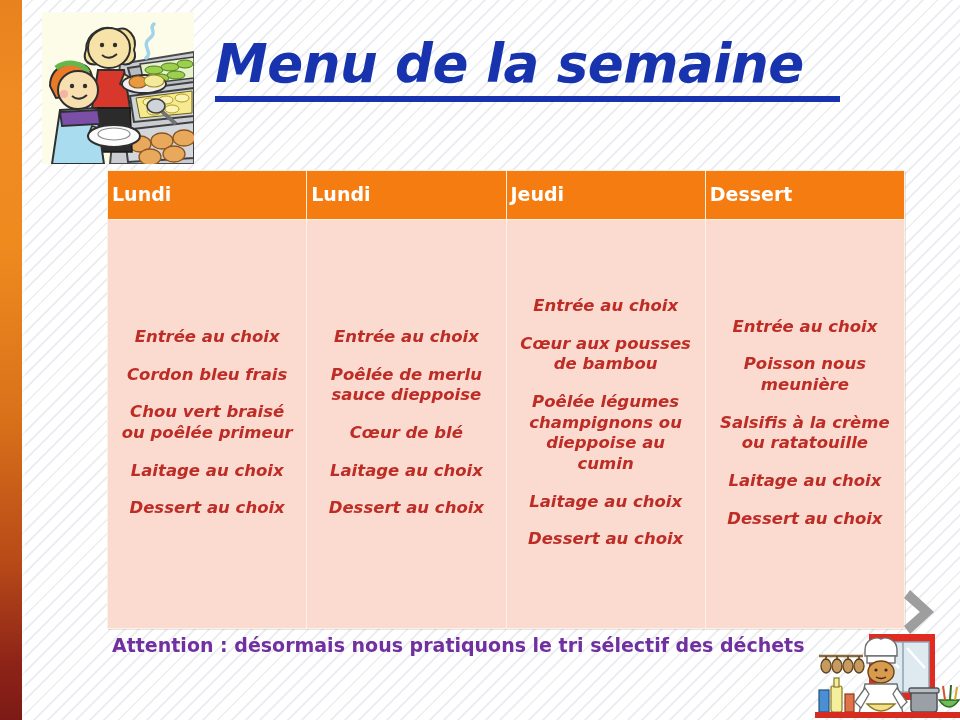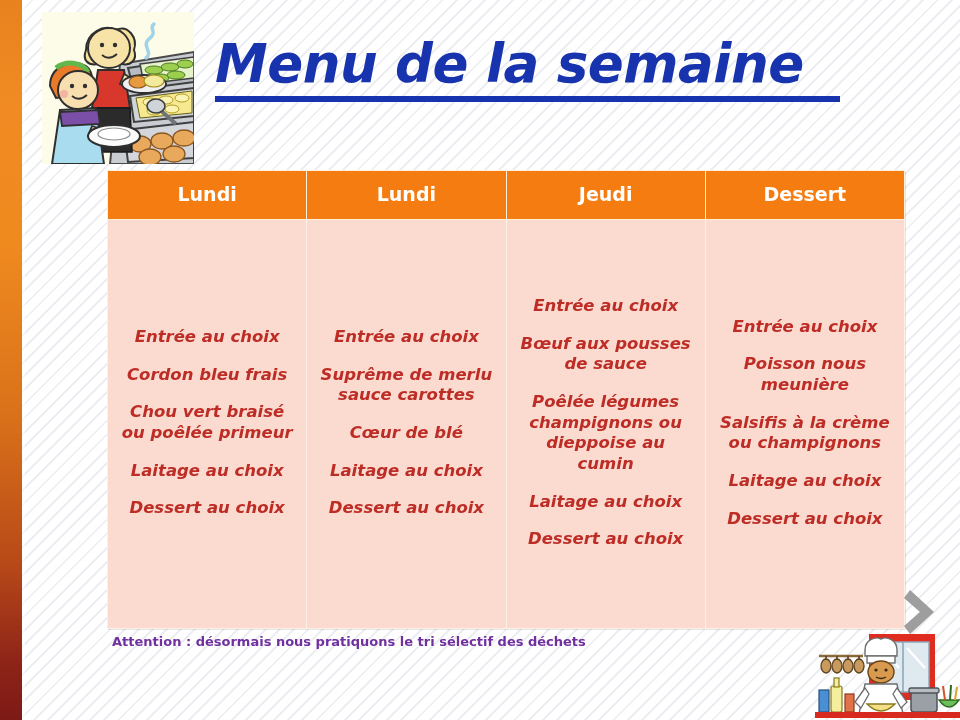--- a/index.html
+++ b/index.html
@@ -94,21 +94,21 @@
     border-collapse: collapse;
     table-layout: fixed;
     box-shadow: 1px 1px 0 rgba(0,0,0,0.10);
   }
   #menu-table th {
     background: #f57c10;
     color: #ffffff;
     font-family: "DejaVu Sans", sans-serif;
     font-size: 19px;
     font-weight: bold;
-    text-align: center;
+    text-align: left;
     padding: 10px 4px 12px 4px;
     border: 1px solid #fdf0dd;
     height: 26px;
     vertical-align: middle;
   }
   #menu-table td {
     background: #fbdad0;
     border: 1px solid #fdf0e6;
     vertical-align: middle;
     text-align: center;
@@ -129,21 +129,21 @@
     line-height: 1.25;
     margin: 0 0 17px 0;
   }
   .dish-list li:last-child { margin-bottom: 0; }
 
   
   #footer-note {
     position: absolute;
     left: 112px; top: 634px;
     font-family: "DejaVu Sans", sans-serif;
-    font-size: 13px;
+    font-size: 19px;
     font-weight: bold;
     color: #7030a0;
     white-space: nowrap;
   }
 
   
   #chevron-deco {
     position: absolute;
     right: 18px; bottom: 84px;
     width: 40px; height: 48px;
@@ -254,40 +254,40 @@
             <li>Entrée au choix</li>
             <li>Cordon bleu frais</li>
             <li>Chou vert braisé ou poêlée primeur</li>
             <li>Laitage au choix</li>
             <li>Dessert au choix</li>
           </ul>
         </td>
         <td>
           <ul class="dish-list">
             <li>Entrée au choix</li>
-            <li>Suprême de merlu sauce carottes</li>
+            <li>Poêlée de merlu sauce dieppoise</li>
             <li>Cœur de blé</li>
             <li>Laitage au choix</li>
             <li>Dessert au choix</li>
           </ul>
         </td>
         <td>
           <ul class="dish-list">
             <li>Entrée au choix</li>
-            <li>Bœuf aux pousses de sauce</li>
+            <li>Cœur aux pousses de bambou</li>
             <li>Poêlée légumes champignons ou dieppoise au cumin</li>
             <li>Laitage au choix</li>
             <li>Dessert au choix</li>
           </ul>
         </td>
         <td>
           <ul class="dish-list">
             <li>Entrée au choix</li>
             <li>Poisson nous meunière</li>
-            <li>Salsifis à la crème ou champignons</li>
+            <li>Salsifis à la crème ou ratatouille</li>
             <li>Laitage au choix</li>
             <li>Dessert au choix</li>
           </ul>
         </td>
       </tr>
     </tbody>
   </table>
 
   <div id="footer-note">Attention : désormais nous pratiquons le tri sélectif des déchets</div>
 

